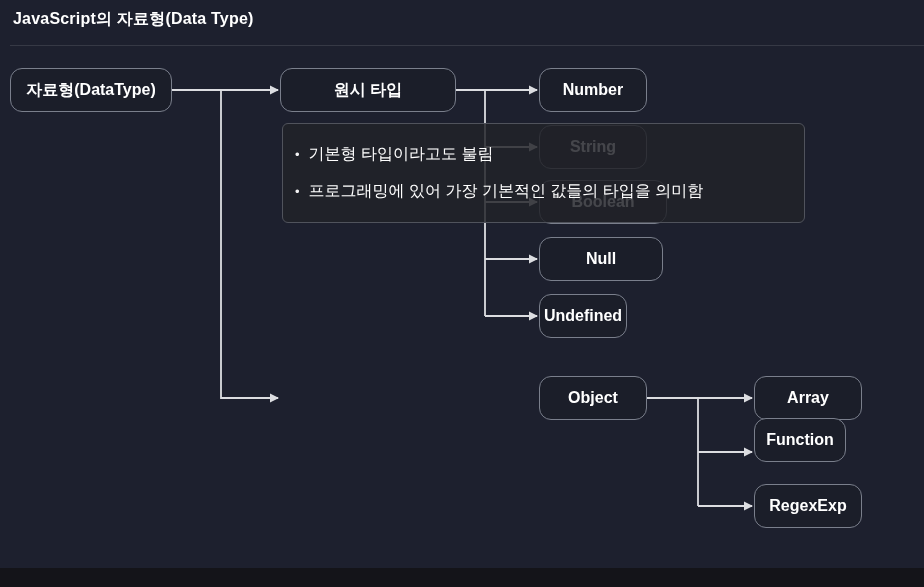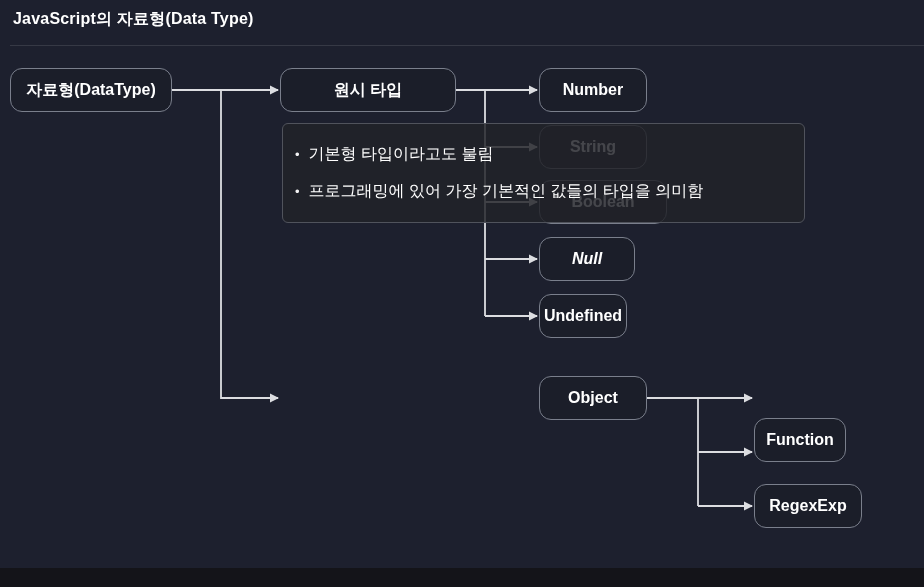--- a/index.html
+++ b/index.html
@@ -36,21 +36,21 @@
     display:flex;align-items:center;justify-content:center;
     background:var(--box-fill);
     border:1.5px solid var(--box-border);border-radius:12px;
     color:var(--text);font-size:16px;font-weight:600;white-space:nowrap;
   }
   .n-datatype  {left:10px;  top:68px;  width:162px;}
   .n-primitive {left:280px; top:68px;  width:176px;}
   .n-number    {left:539px; top:68px;  width:108px;}
   .n-string    {left:539px; top:125px; width:108px;}
   .n-boolean   {left:539px; top:180px; width:128px;}
-  .n-null      {left:539px; top:237px; width:96px;font-style:italic;}
+  .n-null      {left:539px; top:237px; width:124px;}
   .n-undefined {left:539px; top:294px; width:88px;}
   .n-objecttype{left:280px; top:376px; width:162px;}
   .n-object    {left:539px; top:376px; width:108px;}
   .n-array     {left:754px; top:376px; width:108px;}
   .n-function  {left:754px; top:418px; width:92px;}
   .n-regexexp  {left:754px; top:484px; width:108px;}
 
   
   .note-panel{
     position:absolute;left:282px;top:123px;width:523px;height:100px;
@@ -99,20 +99,21 @@
   </svg>
 
   <div class="node n-datatype">자료형(DataType)</div>
   <div class="node n-primitive">원시 타입</div>
   <div class="node n-string">String</div>
   <div class="node n-number">Number</div>
   <div class="node n-boolean">Boolean</div>
   <div class="node n-null">Null</div>
   <div class="node n-undefined">Undefined</div>
   <div class="node n-object">Object</div>
+  <div class="node n-array">Array</div>
   <div class="node n-function">Function</div>
   <div class="node n-regexexp">RegexExp</div>
 
   <div class="note-panel">
     <div class="note-line">
       <span class="note-bullet">•</span>
       <span>기본형 타입이라고도 불림</span>
     </div>
     <div class="note-line">
       <span class="note-bullet">•</span>

